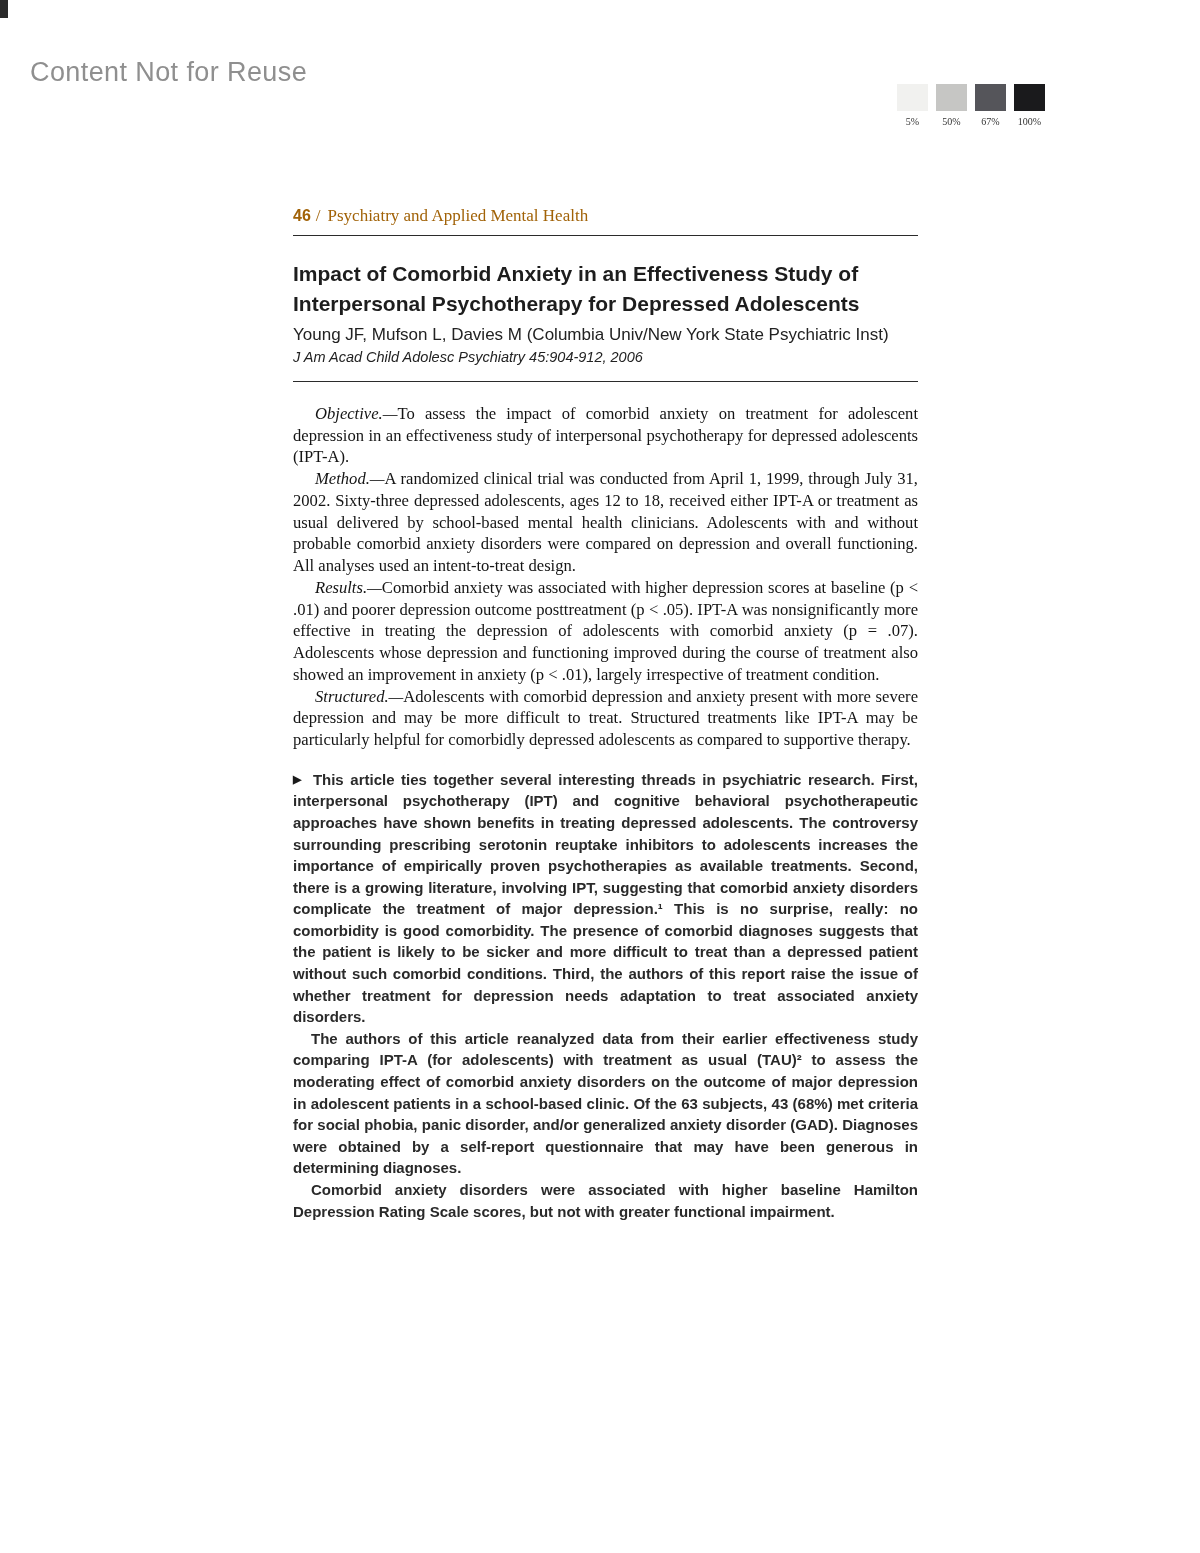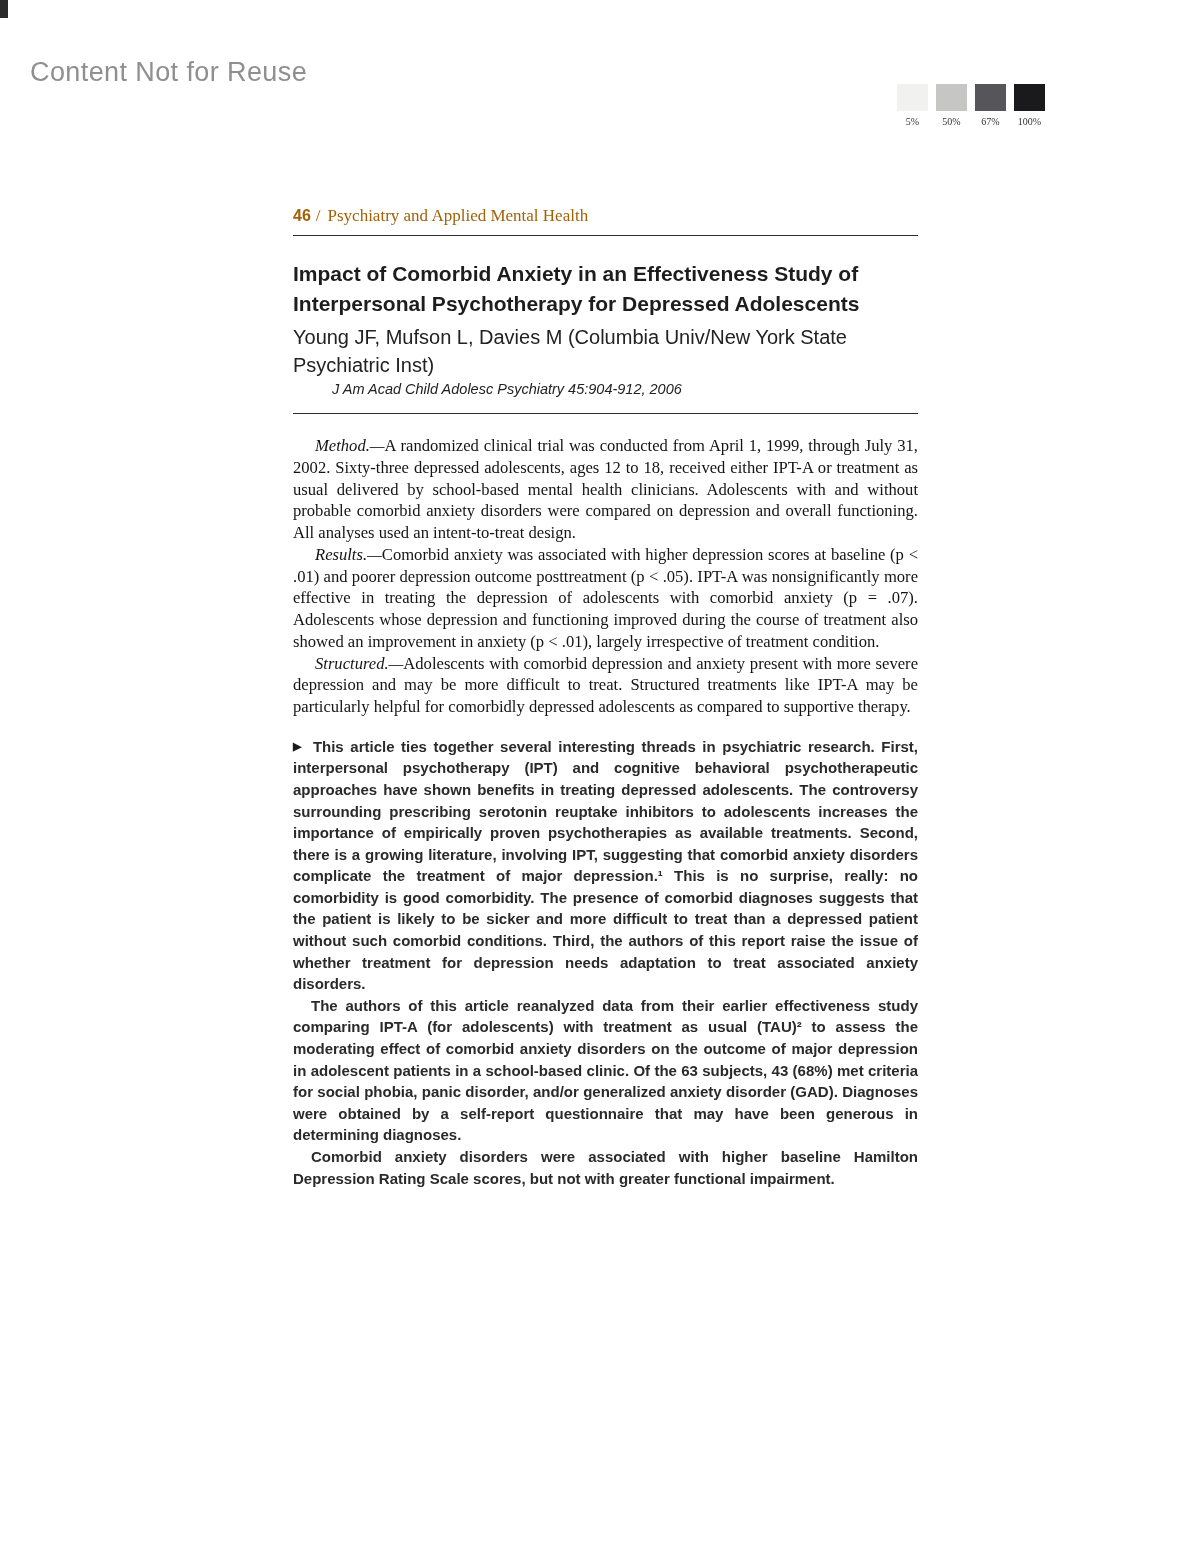--- a/index.html
+++ b/index.html
@@ -84,30 +84,29 @@
 
   .article-title {
     margin: 23px 0 0 0;
     font-size: 21px;
     font-weight: 700;
     line-height: 1.45;
     color: #1d1d1d;
   }
   .article-authors {
     margin-top: 3px;
-    font-size: 20px;
+    font-size: 17px;
     line-height: 1.4;
     color: #222222;
   }
   .article-source {
     font-size: 14.5px;
     line-height: 1.4;
     font-style: italic;
     color: #222222;
-    margin-left: 39px;
   }
 
   .abstract {
     margin-top: 21px;
     font-family: "Liberation Serif", serif;
     font-size: 16.6px;
     line-height: 1.31;
     color: #141414;
     text-align: justify;
   }
@@ -167,20 +166,23 @@
 
   <h1 class="article-title">Impact of Comorbid Anxiety in an Effectiveness Study of Interpersonal Psychotherapy for Depressed Adolescents</h1>
   <div class="article-authors">Young JF, Mufson L, Davies M (Columbia Univ/New York State Psychiatric Inst)</div>
   <div class="article-source">
     <span>J Am Acad Child Adolesc Psychiatry</span><span> 45:904-912, 2006</span>
   </div>
   <hr class="rule source-rule">
 
   <div class="abstract">
     <p>
+      <span class="lead">Objective.—</span><span>To assess the impact of comorbid anxiety on treatment for adolescent depression in an effectiveness study of interpersonal psychotherapy for depressed adolescents (IPT-A).</span>
+    </p>
+    <p>
       <span class="lead">Method.—</span><span>A randomized clinical trial was conducted from April 1, 1999, through July 31, 2002. Sixty-three depressed adolescents, ages 12 to 18, received either IPT-A or treatment as usual delivered by school-based mental health clinicians. Adolescents with and without probable comorbid anxiety disorders were compared on depression and overall functioning. All analyses used an intent-to-treat design.</span>
     </p>
     <p>
       <span class="lead">Results.—</span><span>Comorbid anxiety was associated with higher depression scores at baseline (p &lt; .01) and poorer depression outcome posttreatment (p &lt; .05). IPT-A was nonsignificantly more effective in treating the depression of adolescents with comorbid anxiety (p = .07). Adolescents whose depression and functioning improved during the course of treatment also showed an improvement in anxiety (p &lt; .01), largely irrespective of treatment condition.</span>
     </p>
     <p>
       <span class="lead">Structured.—</span><span>Adolescents with comorbid depression and anxiety present with more severe depression and may be more difficult to treat. Structured treatments like IPT-A may be particularly helpful for comorbidly depressed adolescents as compared to supportive therapy.</span>
     </p>
   </div>
 

